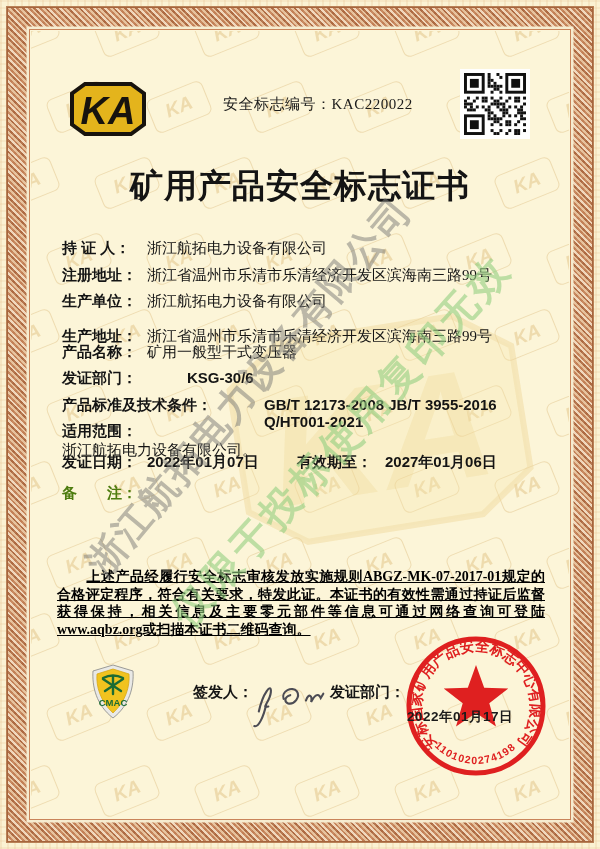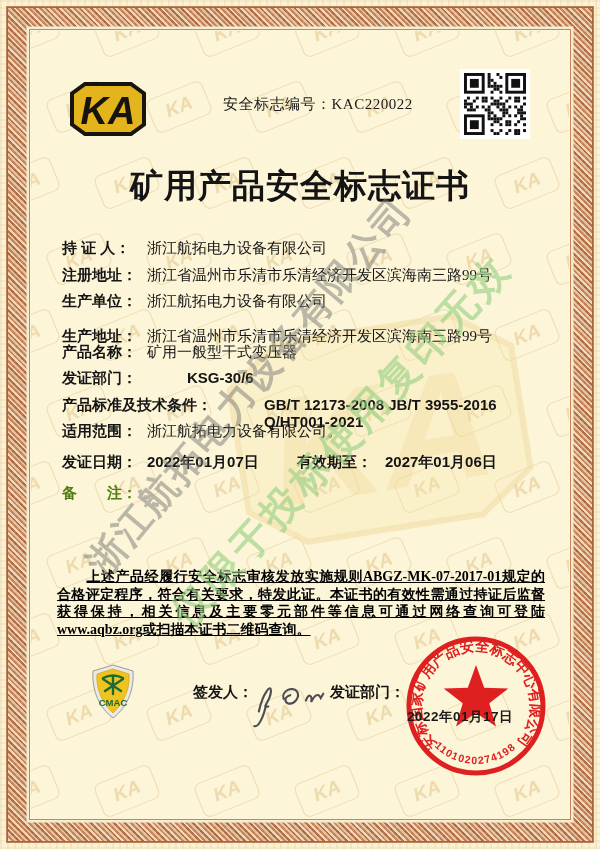--- a/index.html
+++ b/index.html
@@ -50,21 +50,21 @@
   .fr.wide .lbl{width:auto;margin-right:12px;}
   .fr .val{font-family:"Liberation Serif",serif;}
   .fr .val.num{font-family:"Liberation Sans",sans-serif;font-weight:bold;margin-left:40px;}
   #fields > .fr:nth-child(1){top:208px;}
   #fields > .fr:nth-child(2){top:235px;}
   #fields > .fr:nth-child(3){top:261px;}
   #fields > .fr:nth-child(4){top:287px;margin-top:9px;}
   #fields > .fr:nth-child(5){top:312px;}
   #fields > .fr:nth-child(6){top:338px;}
   #fields > .fr:nth-child(7){top:365px;}
-  #fields > .fr:nth-child(8){top:391px;}
+  #fields > .fr:nth-child(8){top:391px;flex-direction:column;}
   .date-row{position:absolute;left:31px;top:422px;z-index:10;font-size:15px;color:#141414;}
   .date-row .lbl{font-weight:bold;font-family:"Liberation Sans",sans-serif;position:absolute;white-space:nowrap;}
   .date-row .val{font-family:"Liberation Sans",sans-serif;font-weight:bold;position:absolute;white-space:nowrap;}
   .lbl-issue{left:0;} .val-issue{left:85px;} .lbl-valid{left:235px;} .val-valid{left:323px;}
   .remark-row{position:absolute;left:31px;top:453px;z-index:10;font-size:15px;font-weight:bold;
     font-family:"Liberation Sans",sans-serif;color:#4d7c0f;}
 
   
   .statement{position:absolute;left:26px;top:537px;width:488px;z-index:10;
     font-size:14px;line-height:17.6px;font-weight:bold;color:#000000;

